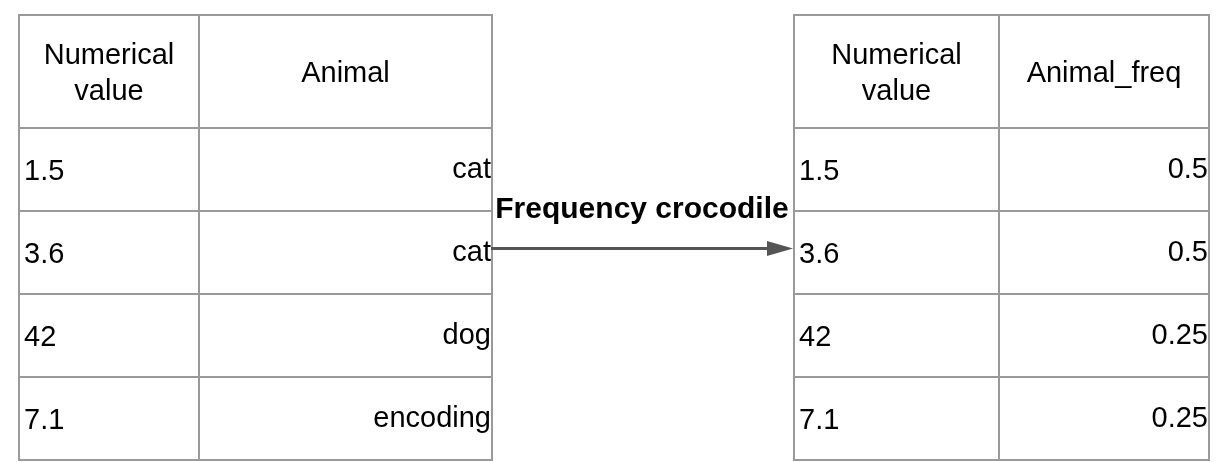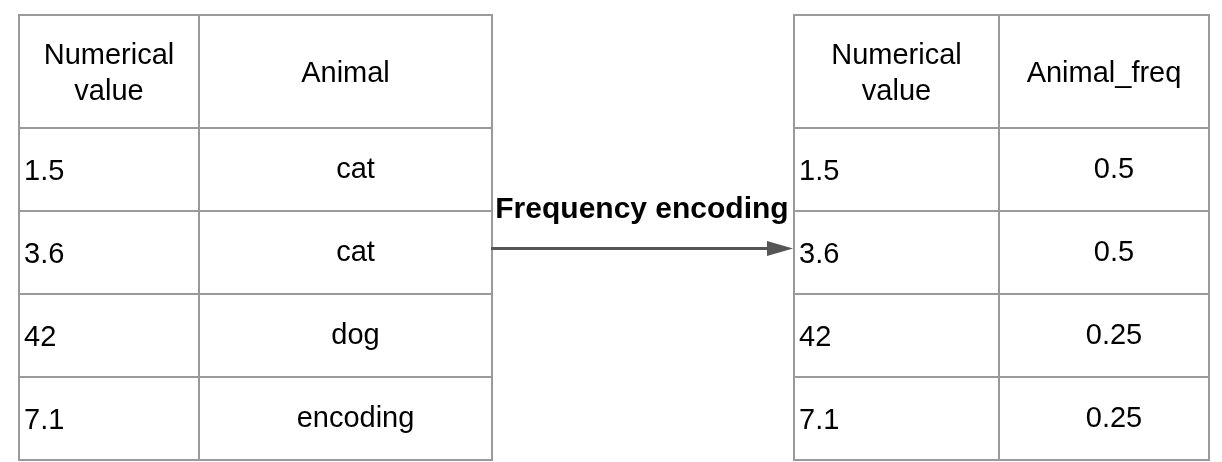--- a/index.html
+++ b/index.html
@@ -39,21 +39,21 @@
     white-space: pre-line;
     line-height: 36px;
     padding: 0 6px;
   }
   .tbl tbody td {
     height: 73px;
     vertical-align: middle;
     line-height: 36px;
   }
   td.cell-num { text-align: left; padding: 4px; }
-  td.cell-txt { text-align: center; padding: 0 0 4px 20px; }
+  td.cell-txt { text-align: right; padding: 0 0 4px 20px; }
   .l-col1 { width: 180px; }
   .l-col2 { width: 293px; }
   .r-col1 { width: 205px; }
   .r-col2 { width: 210px; }
 
   .transform-label {
     position: absolute;
     left: 481px;
     top: 192px;
     width: 322px;
@@ -102,21 +102,21 @@
         <td class="cell-num">42</td>
         <td class="cell-txt">dog</td>
       </tr>
       <tr>
         <td class="cell-num">7.1</td>
         <td class="cell-txt">encoding</td>
       </tr>
     </tbody>
   </table>
 
-  <div class="transform-label">Frequency encoding</div>
+  <div class="transform-label">Frequency crocodile</div>
 
   <svg class="transform-arrow" viewBox="0 0 302 21" xmlns="http://www.w3.org/2000/svg" aria-hidden="true">
     <line x1="0" y1="10.5" x2="280" y2="10.5" stroke-width="3" stroke="#555555"></line>
     <polygon points="276,3 302,10.5 276,18" fill="#555555"></polygon>
   </svg>
 
   <table class="tbl tbl-right">
     <colgroup>
         <col class="r-col1">
         <col class="r-col2">

